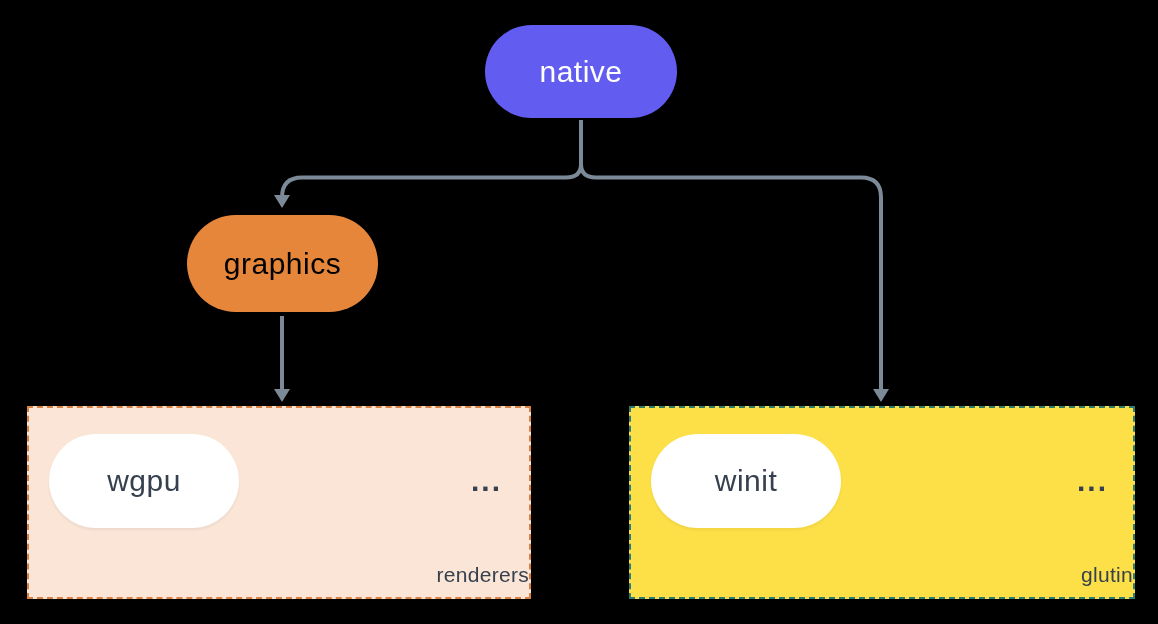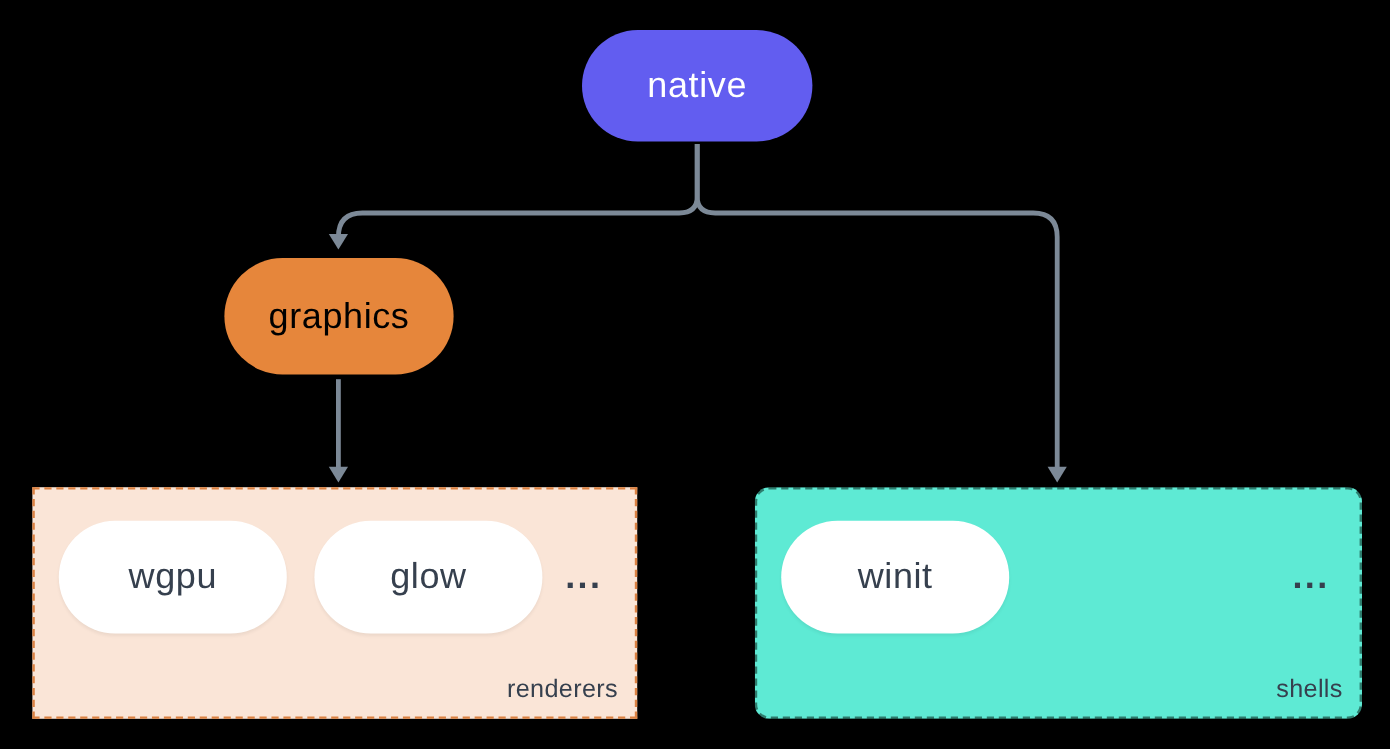--- a/index.html
+++ b/index.html
@@ -51,23 +51,22 @@
   }
   .group-renderers {
     left: 27px;
     width: 504px;
     background: #FAE5D7;
     border-color: #DB8243;
   }
   .group-shells {
     left: 629px;
     width: 506px;
-    background: #5eead4;
+    background: #fde047;
     border-color: #2E7D6E;
-    border-radius: 12px;
   }
   .pill-item {
     background: #ffffff;
     color: #36404E;
     box-shadow: 0 2px 3px rgba(0,0,0,0.06);
   }
   .group .pill-item { height: 94px; width: 190px; top: 26px; }
   .item-1 { left: 20px; }
   .item-2 { left: 233px; }
   .more {
@@ -78,21 +77,21 @@
     align-items: center;
     font-size: 30px;
     font-weight: bold;
     color: #36404E;
     letter-spacing: 2px;
   }
   .group-renderers .more { left: 442px; }
   .group-shells .more { left: 446px; }
   .group-label {
     position: absolute;
-    right: 14px;
+    right: 0;
     bottom: 10px;
     font-size: 21px;
     color: #36404E;
     letter-spacing: 0.3px;
   }
 </style>
 </head>
 <body>
 
 <div class="stage">
@@ -112,24 +111,23 @@
       <polygon points="873,389 889,389 881,402"></polygon>
     </g>
   </svg>
 
   <div class="pill pill-root">native</div>
 
   <div class="pill pill-mid">graphics</div>
 
   <div class="group group-renderers">
     <div class="pill pill-item item-1">wgpu</div>
-    <div class="pill pill-item item-2">glow</div>
     <div class="more">...</div>
     <div class="group-label">renderers</div>
   </div>
 
   <div class="group group-shells">
     <div class="pill pill-item item-1">winit</div>
     <div class="more">...</div>
-    <div class="group-label">shells</div>
+    <div class="group-label">glutin</div>
   </div>
 
 </div>
 
 </body></html>

